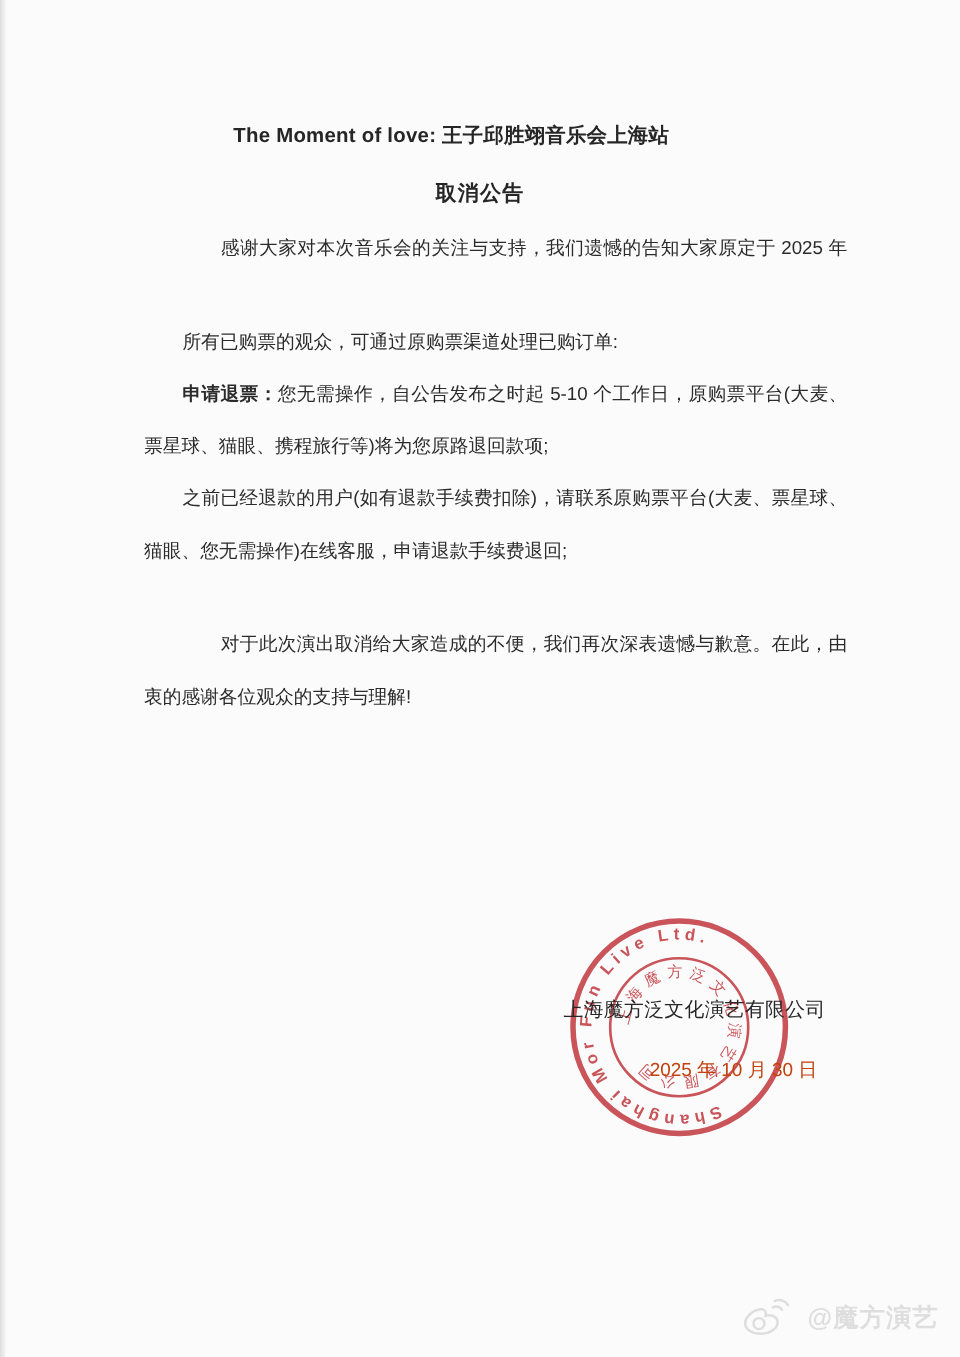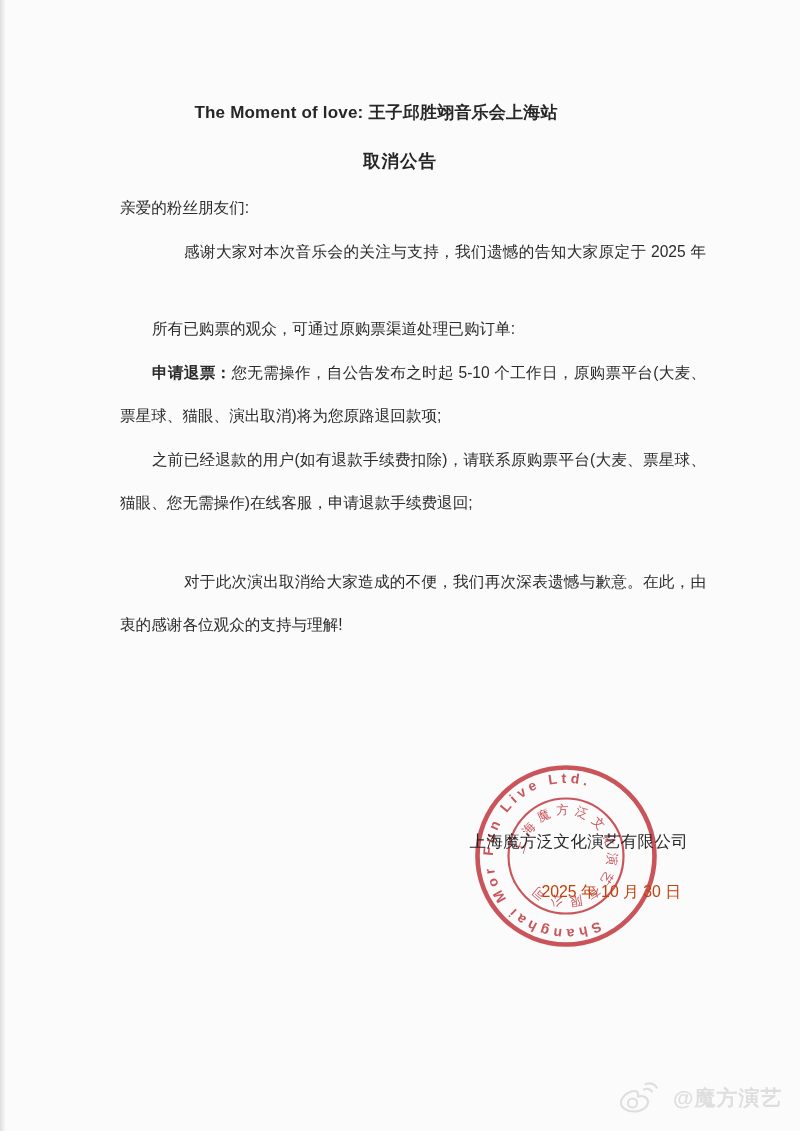--- a/index.html
+++ b/index.html
@@ -79,30 +79,29 @@
 </style>
 </head>
 <body>
 
 <div class="page">
 
   <div class="doc-title">The Moment of love: 王子邱胜翊音乐会上海站</div>
   <div class="doc-subtitle">取消公告</div>
 
   <div class="content">
-    <div class="line last">亲爱的粉丝朋友们:</div>
 
     <div class="line cont indent">感谢大家对本次音乐会的关注与支持，我们遗憾的告知大家原定于 2025 年</div>
 
     <div class="gap34"></div>
 
     <div class="line last indent">所有已购票的观众，可通过原购票渠道处理已购订单:</div>
 
     <div class="line cont"><span class="bold-lead">申请退票：</span><span>您无需操作，自公告发布之时起 5-10 个工作日，原购票平台(大麦、</span></div>
-    <div class="line last">票星球、猫眼、演出取消)将为您原路退回款项;</div>
+    <div class="line last">票星球、猫眼、携程旅行等)将为您原路退回款项;</div>
 
     <div class="line cont">之前已经退款的用户(如有退款手续费扣除)，请联系原购票平台(大麦、票星球、</div>
     <div class="line last">猫眼、您无需操作)在线客服，申请退款手续费退回;</div>
 
     <div class="gap35"></div>
 
     <div class="line cont indent">对于此次演出取消给大家造成的不便，我们再次深表遗憾与歉意。在此，由</div>
     <div class="line last">衷的感谢各位观众的支持与理解!</div>
   </div>
 

